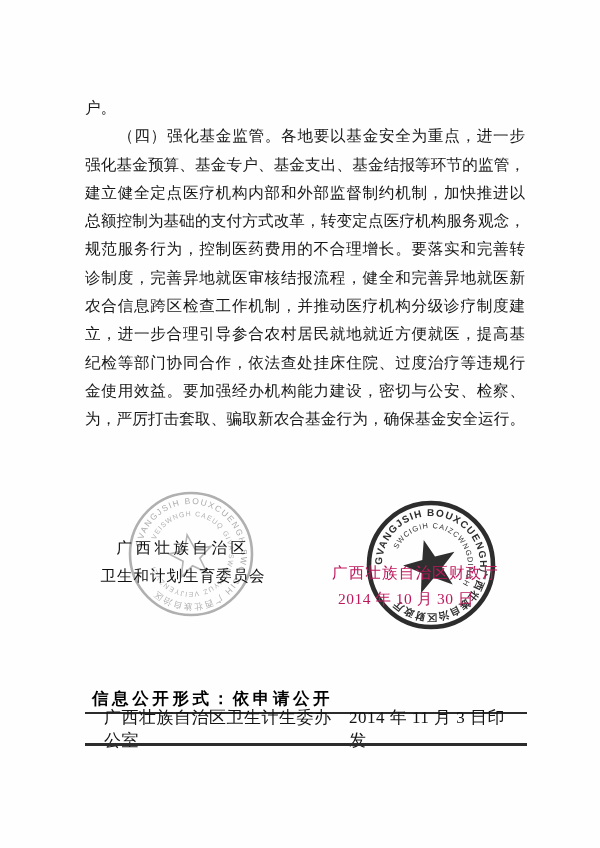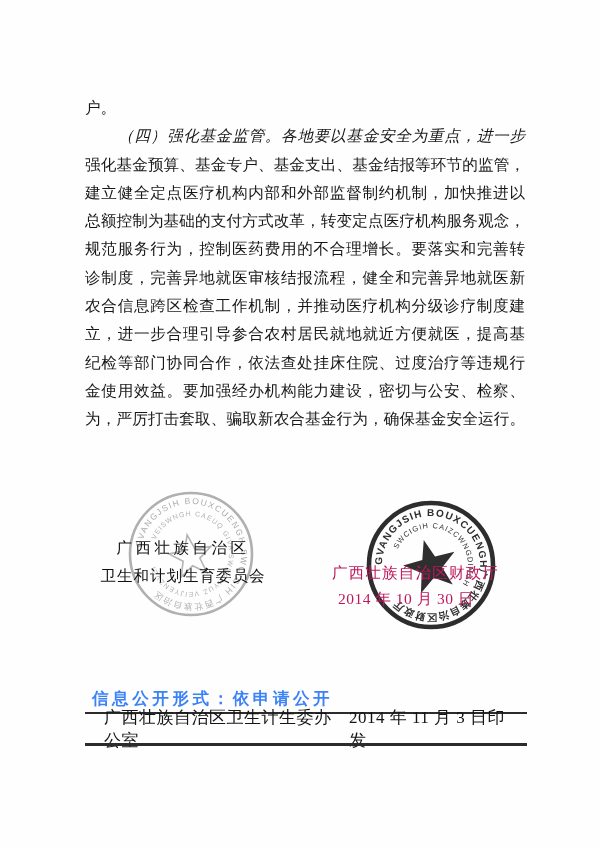--- a/index.html
+++ b/index.html
@@ -12,21 +12,21 @@
 
   
   .body-text { position:absolute; left:85px; top:94px; width:440px; }
   .body-text .line {
     height:28.3px; line-height:28.3px; font-size:15.6px;
     white-space:nowrap; color:#171717;
   }
   .body-text .line.j {
     white-space:normal; text-align:justify; text-align-last:justify;
   }
-  .body-text .line.ind { padding-left:33px;font-style:italic; }
+  .body-text .line.ind { padding-left:33px; }
 
   
   .sig-left {
     position:absolute; left:97px; top:534px; width:172px;
     text-align:center; font-size:15.5px; color:#101010;
   }
   .sig-left .l1 { letter-spacing:3.5px; line-height:28px; }
   .sig-left .l2 { letter-spacing:1px;   line-height:28px;text-align:center; }
 
   .sig-right {
@@ -38,21 +38,21 @@
 
   
   .seal { position:absolute; mix-blend-mode:multiply; pointer-events:none; }
   .seal-left  { left:116px; top:479px; }
   .seal-right { left:351px; top:485px; }
 
   
   .footer { position:absolute; left:85px; top:688px; width:442px; }
   .footer .disclosure {
     position:absolute; top:0; left:7px;
-    font-weight:bold; font-size:16.5px; letter-spacing:3.6px; color:#3b82f6;
+    font-weight:bold; font-size:16.5px; letter-spacing:3.6px; color:#000000;
     font-family:"Liberation Sans","DejaVu Sans",sans-serif;
   }
   .footer .rule { position:absolute; left:0; width:442px; background:#2c2c2c; }
   .footer .rule-1 { top:24px; height:2px; }
   .footer .rule-2 { top:55px; height:2.5px; }
   .footer .issuer-row {
     position:absolute; top:31px; left:0; width:442px; height:20px;
     display:flex; justify-content:space-between; align-items:center;
     font-size:17px; color:#141414;
   }

